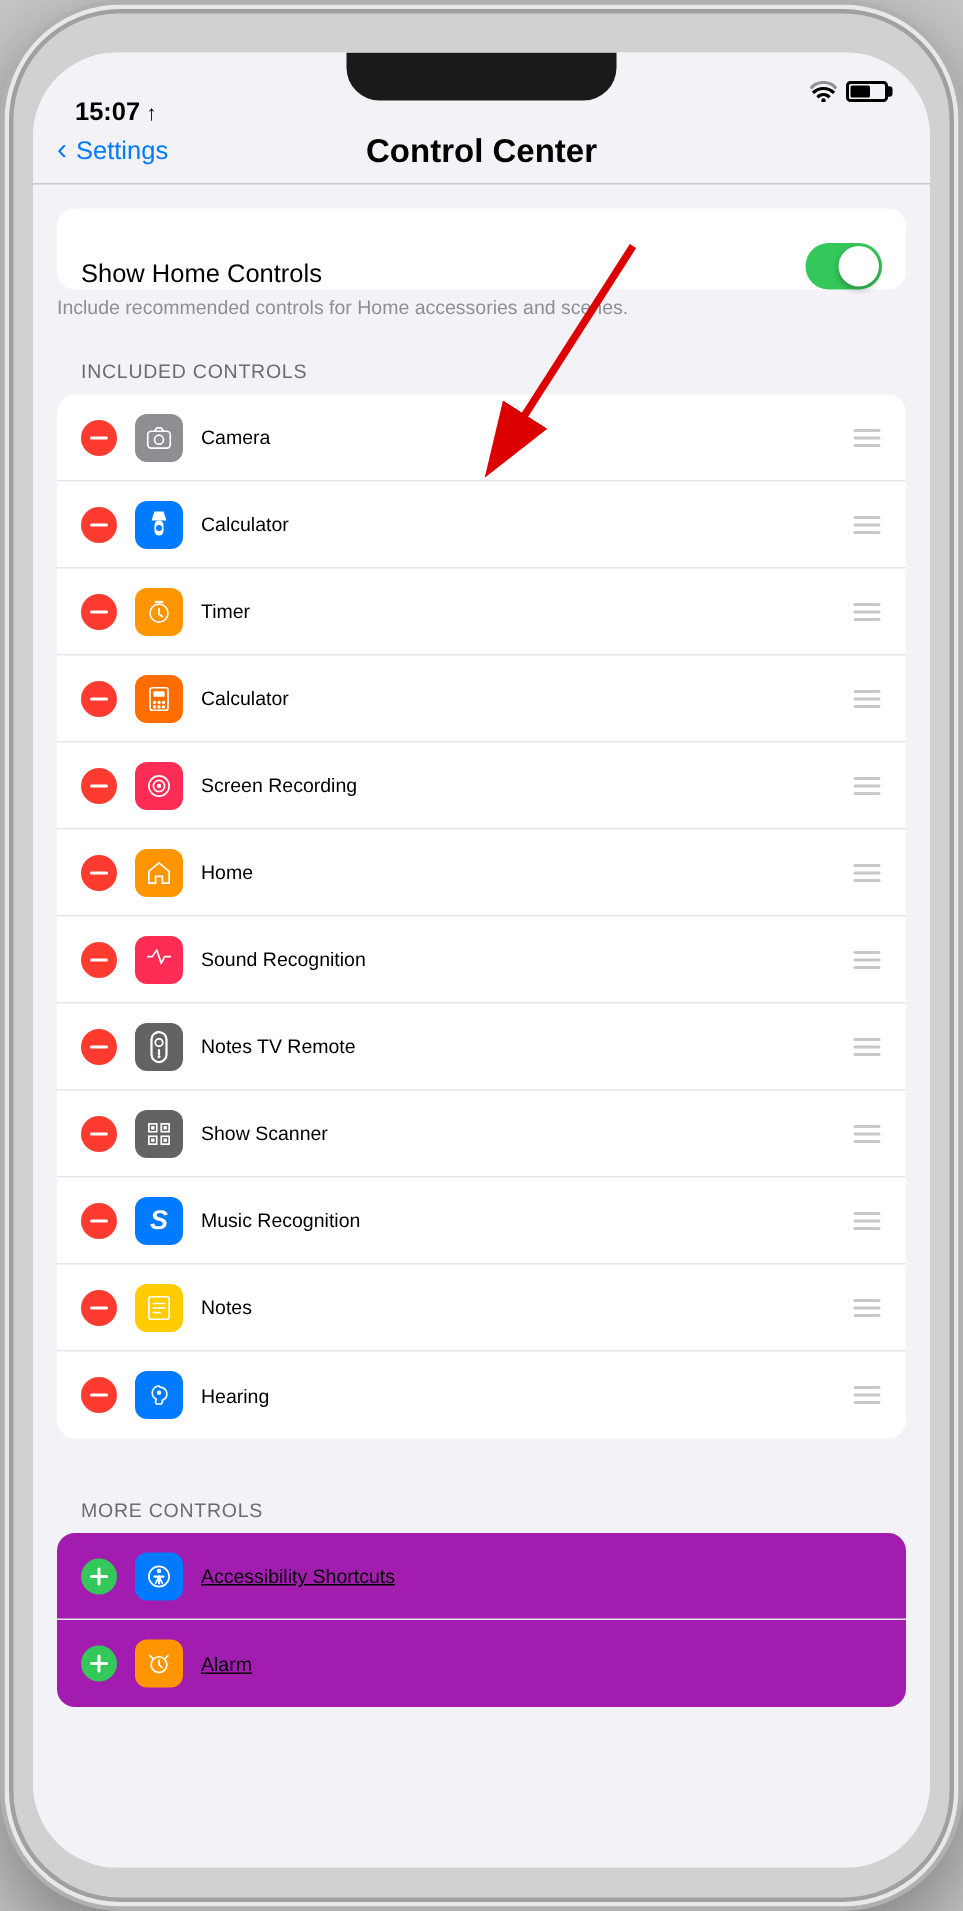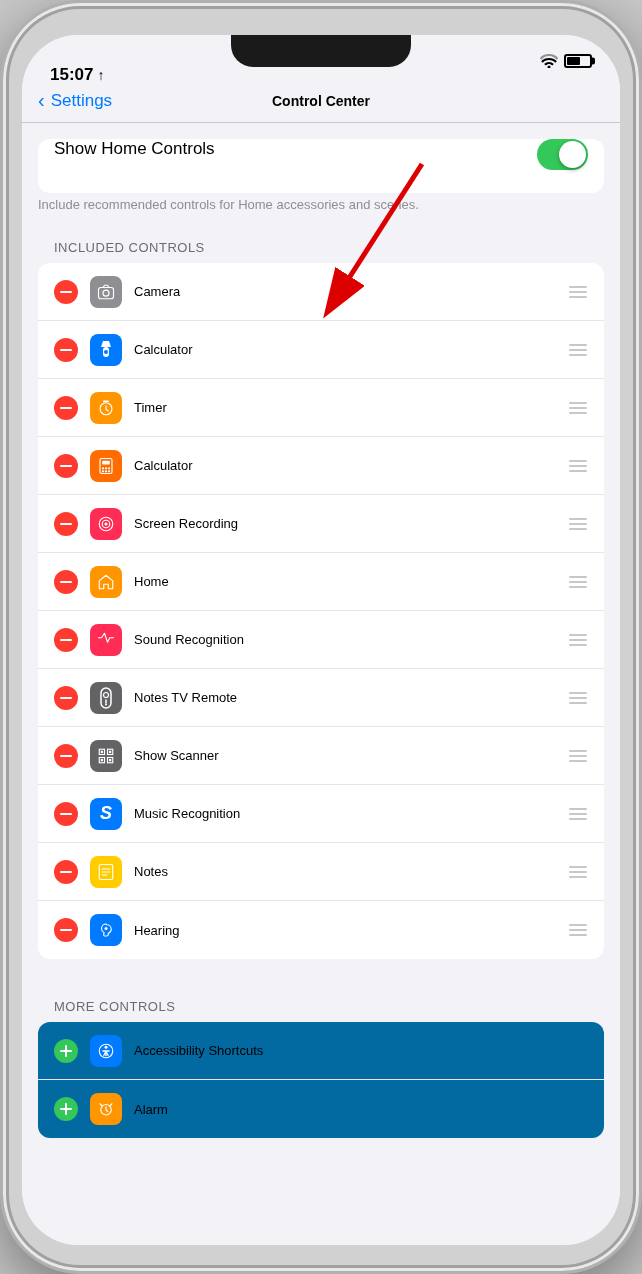--- a/index.html
+++ b/index.html
@@ -157,21 +157,21 @@
       cursor: pointer;
     }
 
     .nav-chevron {
       font-size: 20px;
       color: #007aff;
       margin-right: 2px;
     }
 
     .nav-title {
-      font-size: 14px;
+      font-size: 22px;
       font-weight: 600;
       color: #000;
     }
 
     
     .content {
       flex: 1;
       overflow-y: auto;
       background: #f2f2f7;
     }
@@ -179,21 +179,21 @@
     
     .toggle-section {
       background: #fff;
       margin: 16px 16px 0 16px;
       border-radius: 12px;
       padding: 0 16px;
     }
 
     .toggle-row {
       display: flex;
-      align-items: flex-start;
+      align-items: flex-end;
       justify-content: space-between;
       height: 54px;
     }
 
     .toggle-label {
       font-size: 17px;
       color: #000;
     }
 
     .toggle-switch {
@@ -340,24 +340,25 @@
 
     
     .icon-gray { background: #8e8e93; }
 
     
     .more-section {
       margin-top: 24px;
     }
 
     .more-list {
-      background: #0369a1;
+      background: #a21caf;
       margin: 0 16px;
       border-radius: 12px;
       overflow: hidden;
+      text-decoration: underline;
     }
   </style>
 </head>
 <body>
 
 <div class="phone-frame">
   <div class="screen">
 
     <div class="notch"></div>
 

